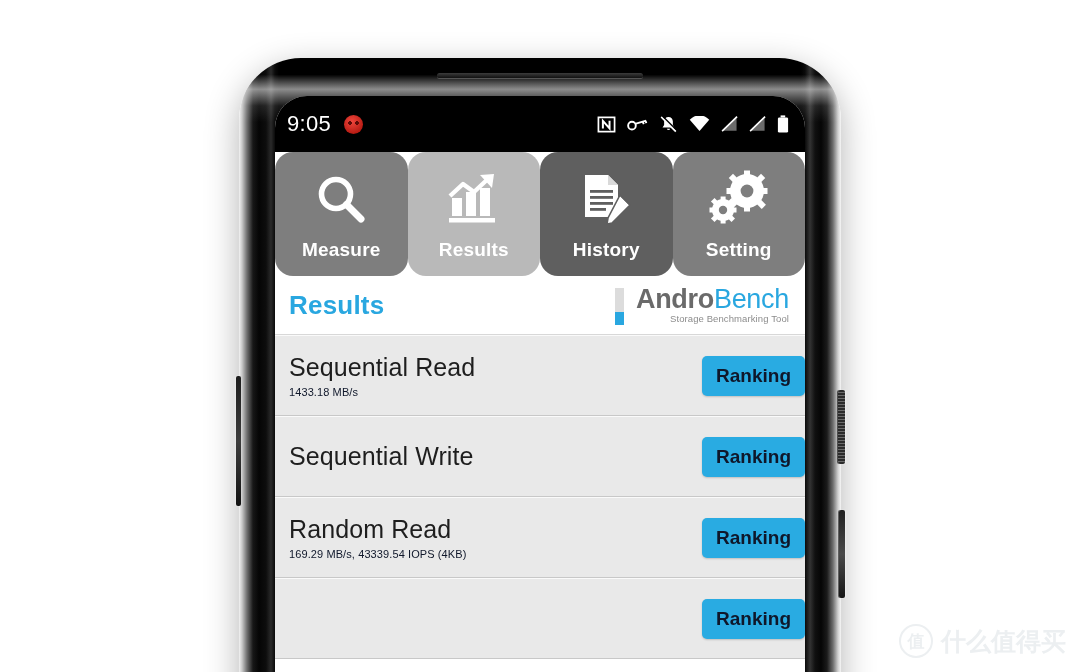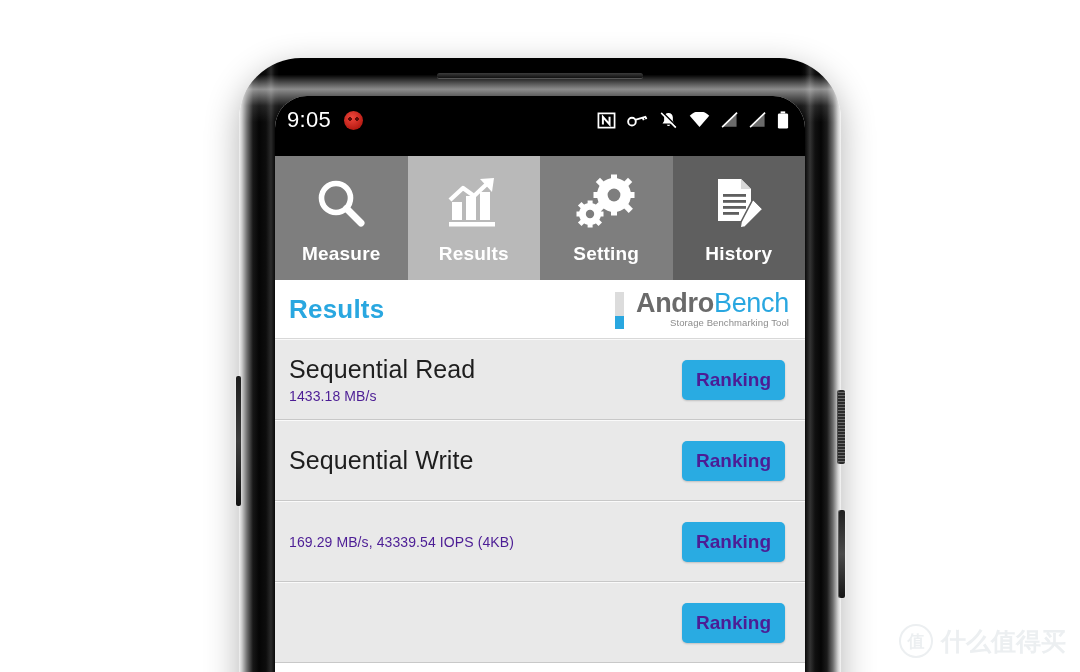--- a/index.html
+++ b/index.html
@@ -74,24 +74,24 @@
     position:absolute;
     left:36px; top:38px;
     width:530px; height:622px;
     border-radius:32px 32px 0 0;
     overflow:hidden;
     background:#fff;
   }
 
   
   #statusbar{
-    height:48px;
+    height:56px;
     background:#000;
     display:flex; align-items:center;
-    padding:0 16px 12px 12px;
+    padding:0 16px 0 12px;
     color:#fff;
   }
   #clock{
     font-size:22px; letter-spacing:.3px; color:#fff;
     font-family:"Liberation Sans",sans-serif;
   }
   #notif-dot{
     width:19px;height:19px;border-radius:50%;
     background:radial-gradient(circle at 42% 34%,#f0463c,#b21810 78%);
     margin-left:13px; position:relative;
@@ -108,20 +108,21 @@
   }
   .sicon{display:block;}
 
   
   #tabbar{display:flex; height:124px;}
   .tab{
     flex:1; display:flex; flex-direction:column;
     align-items:center; justify-content:center;
     color:#ffffff; cursor:pointer;
     position:relative;
+    border-radius:18px;
   }
   .tab .ticon{height:62px;display:flex;align-items:flex-end;justify-content:center;}
   .tab .tlabel{
     margin-top:9px; font-size:19px; font-weight:bold;
     letter-spacing:.2px;
   }
   .tab.t-measure{background:#7e7e7e;}
   .tab.t-results{background:#b9b9b9;}
   .tab.t-history{background:#5f5f5f;}
   .tab.t-setting{background:#7e7e7e;}
@@ -152,30 +153,30 @@
   }
 
   
   #list{background:#fafafa;}
   .row{
     height:81px;
     background:#e9e9e9;
     border-bottom:1px solid #c8c8c8;
     border-top:1px solid #fafafa;
     display:flex; align-items:center;
-    padding:0 20px 0 14px;
+    padding:0 0 0 14px;
     box-sizing:border-box;
   }
   .row-texts{display:flex;flex-direction:column;gap:4px;}
   .row-title{font-size:25px;color:#1e1e1e;letter-spacing:.1px;}
-  .row-value{font-size:14px;color:#4c1d95;letter-spacing:.1px;}
+  .row-value{font-size:11px;color:#0f172a;letter-spacing:.1px;}
   .rank-btn{
     margin-left:auto;
     background:#29abe2;
-    color:#4c1d95;font-size:19px;font-weight:bold;
+    color:#0f172a;font-size:19px;font-weight:bold;
     padding:9px 14px;border:0;border-radius:5px;
     cursor:pointer;
     box-shadow:0 1px 2px rgba(0,0,0,.18);
     font-family:"Liberation Sans",sans-serif;
   }
 
   
   #watermark{
     position:absolute; right:14px; bottom:14px;
     display:flex; align-items:center; gap:8px;
@@ -265,20 +266,38 @@
           <svg width="60" height="60" viewBox="0 0 60 60">
             <rect x="8" y="28" width="10" height="18" fill="#fff"></rect>
             <rect x="22" y="22" width="10" height="24" fill="#fff"></rect>
             <rect x="36" y="18" width="10" height="28" fill="#fff"></rect>
             <rect x="5" y="48" width="46" height="4.5" fill="#fff"></rect>
             <path d="M6 26 L19 14 L30 22 L46 7" fill="none" stroke="#fff" stroke-width="4.4" stroke-linejoin="round"></path>
             <path d="M36 5 L50 4 L48 18 Z" fill="#fff"></path>
           </svg>
         </span>
         <span class="tlabel">Results</span>
+      </div>
+
+      <div class="tab t-history">
+        <span class="ticon">
+          <svg width="60" height="60" viewBox="0 0 60 60">
+            <path d="M9 5 h23 l10 10 v32 H9 Z" fill="#fff"></path>
+            <path d="M32 5 v10 h10" fill="#d9d9d9"></path>
+            <g fill="#5f5f5f">
+              <rect x="14" y="20" width="23" height="2.8"></rect>
+              <rect x="14" y="26" width="23" height="2.8"></rect>
+              <rect x="14" y="32" width="23" height="2.8"></rect>
+              <rect x="14" y="38" width="16" height="2.8"></rect>
+            </g>
+            <path d="M44 25 L54 35 L36 53 L31 54 L32 48 Z" fill="#fff" stroke="#5f5f5f" stroke-width="1.6"></path>
+            <path d="M44 25 L54 35" stroke="#5f5f5f" stroke-width="1.6"></path>
+          </svg>
+        </span>
+        <span class="tlabel">History</span>
       </div>
 
       <div class="tab t-setting">
         <span class="ticon">
           <svg width="62" height="60" viewBox="0 0 62 60">
             <g fill="#fff">
               <circle cx="39" cy="21" r="17"></circle>
               <g>
                 <rect x="36" y="0.5" width="6" height="7"></rect>
                   <rect x="36" y="34.5" width="6" height="7"></rect>
@@ -300,38 +319,20 @@
               <rect x="4" y="29" width="5" height="5" transform="rotate(-45 6.5 31.5)"></rect>
               <rect x="21" y="46" width="5" height="5" transform="rotate(-45 23.5 48.5)"></rect>
               <rect x="4" y="46" width="5" height="5" transform="rotate(45 6.5 48.5)"></rect>
               <rect x="21" y="29" width="5" height="5" transform="rotate(45 23.5 31.5)"></rect>
             </g>
             <circle cx="15" cy="40" r="4.2" fill="#7e7e7e"></circle>
           </svg>
         </span>
         <span class="tlabel">Setting</span>
       </div>
-
-      <div class="tab t-history">
-        <span class="ticon">
-          <svg width="60" height="60" viewBox="0 0 60 60">
-            <path d="M9 5 h23 l10 10 v32 H9 Z" fill="#fff"></path>
-            <path d="M32 5 v10 h10" fill="#d9d9d9"></path>
-            <g fill="#5f5f5f">
-              <rect x="14" y="20" width="23" height="2.8"></rect>
-              <rect x="14" y="26" width="23" height="2.8"></rect>
-              <rect x="14" y="32" width="23" height="2.8"></rect>
-              <rect x="14" y="38" width="16" height="2.8"></rect>
-            </g>
-            <path d="M44 25 L54 35 L36 53 L31 54 L32 48 Z" fill="#fff" stroke="#5f5f5f" stroke-width="1.6"></path>
-            <path d="M44 25 L54 35" stroke="#5f5f5f" stroke-width="1.6"></path>
-          </svg>
-        </span>
-        <span class="tlabel">History</span>
-      </div>
     </div>
 
     <div id="titlerow">
       <span id="page-title">Results</span>
       <span id="logo">
         <span id="logo-bar"></span>
         <span id="logo-text">
           <span id="logo-word">
             <span id="logo-andro">Andro</span><span id="logo-bench">Bench</span>
           </span>
@@ -352,20 +353,21 @@
 
       <div class="row">
         <span class="row-texts">
           <span class="row-title">Sequential Write</span>
         </span>
         <button class="rank-btn">Ranking</button>
       </div>
 
       <div class="row">
         <span class="row-texts">
+          <span class="row-title">Random Read</span>
           <span class="row-value">169.29 MB/s, 43339.54 IOPS (4KB)</span>
         </span>
         <button class="rank-btn">Ranking</button>
       </div>
 
       <div class="row">
         <span class="row-texts">
         </span>
         <button class="rank-btn">Ranking</button>
       </div>

